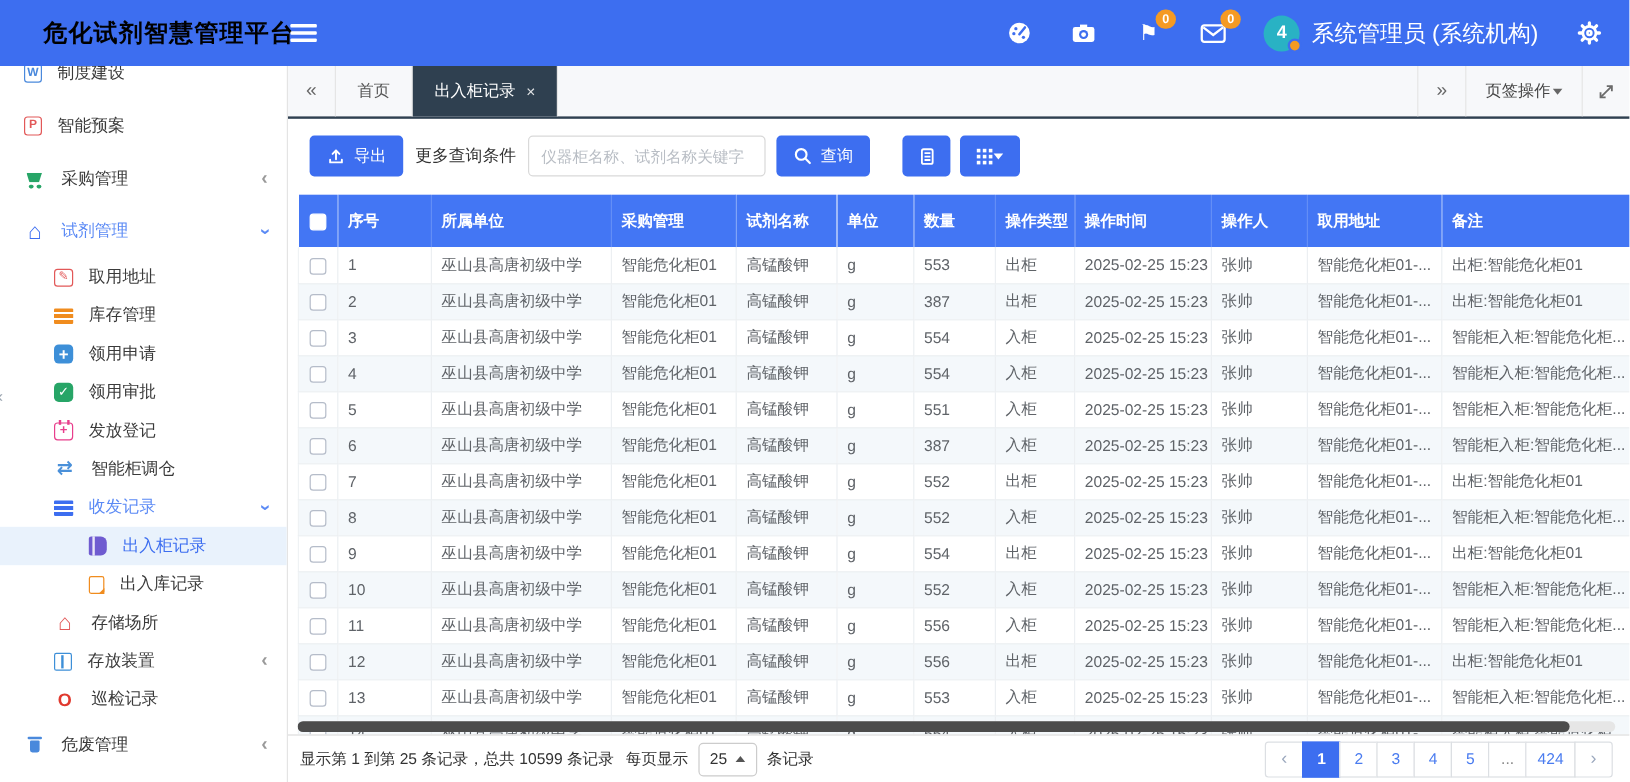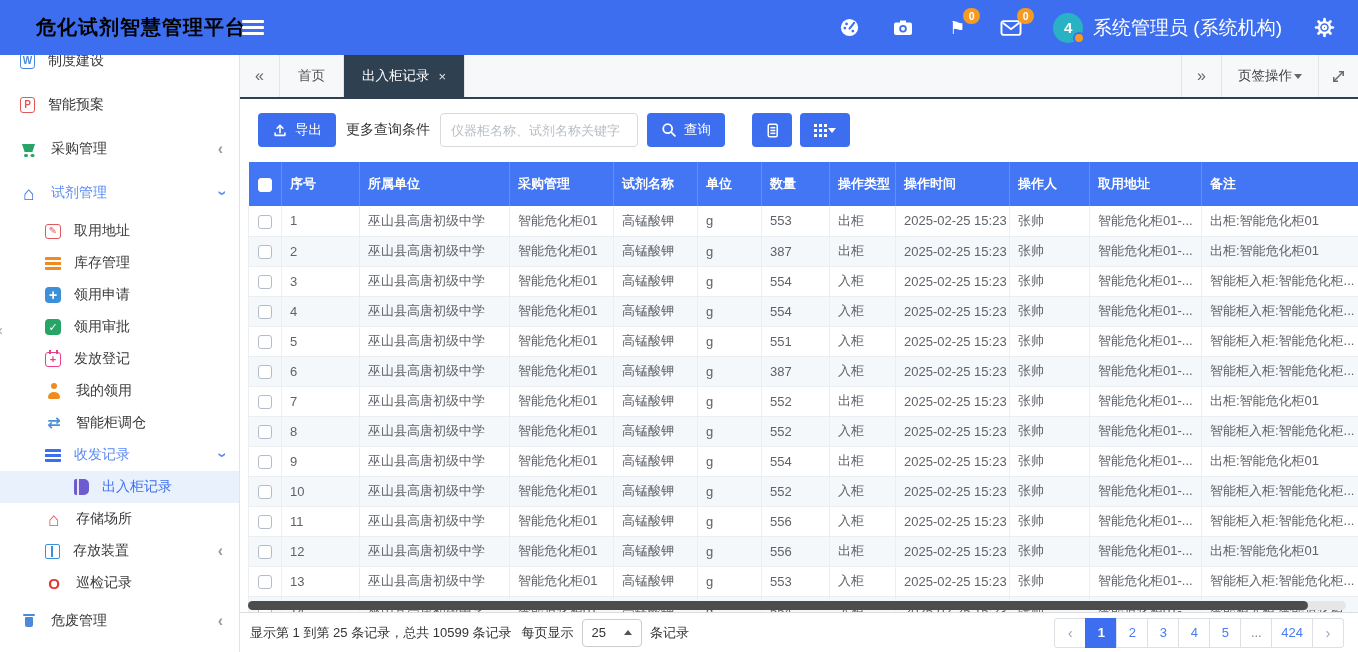--- a/index.html
+++ b/index.html
@@ -100,21 +100,21 @@
   th.cb-col,td.cb-col{text-align:center;padding:0}
   .cb{display:inline-block;width:14px;height:14px;border:1px solid #b5bcc9;border-radius:3px;background:#fff;vertical-align:middle;cursor:pointer}
   .cb.head{border-color:#fff}
   .hscroll{position:absolute;left:0;right:12px;bottom:2px;height:9px;background:#e6e6e6;border-radius:5px}
   .hscroll .thumb{position:absolute;left:0;top:0;bottom:0;width:96.5%;background:#4c4c4c;border-radius:5px;cursor:pointer}
 
   
   .footer{position:absolute;left:0;right:0;bottom:0;height:40px;border-top:1px solid #ddd;display:flex;align-items:center;padding-left:10px;font-size:13px;color:#333;background:#fff}
   .summary{margin-right:10px;white-space:nowrap}
   .pp-label{white-space:nowrap}
-  .pp-select{display:inline-flex;align-items:center;gap:18px;border:1px solid #ccc;border-radius:4px;height:28px;padding:0 9px;margin:0 8px;cursor:pointer;color:#333}
+  .pp-select{display:inline-flex;align-items:center;gap:7px;border:1px solid #ccc;border-radius:4px;height:28px;padding:0 9px;margin:0 8px;cursor:pointer;color:#333}
   .pagination{position:absolute;right:14px;display:flex}
   .pg{min-width:32px;height:30px;display:inline-flex;align-items:center;justify-content:center;border:1px solid #dcdfe3;margin-left:-1px;color:#4a7cf0;font-size:13px;cursor:pointer;background:#fff;padding:0 9px}
   .pg:first-child{border-radius:3px 0 0 3px}
   .pg:last-child{border-radius:0 3px 3px 0}
   .pg.nav{color:#9aa7bd;font-size:15px}
   .pg.ellipsis{color:#888}
   .pg.active{background:#3d6ef0;border-color:#3d6ef0;color:#fff;font-weight:700}
 </style>
 </head>
 <body>
@@ -212,35 +212,35 @@
         </div>
         <div class="snav-item l2">
           <span class="ic ic-approve-icon">✓</span>
           <span class="lbl">领用审批</span>
         </div>
         <div class="snav-item l2">
           <span class="ic ic-calendar-icon">+</span>
           <span class="lbl">发放登记</span>
         </div>
         <div class="snav-item l2">
-          <span class="ic ic-user-icon"></span>
-          <span class="lbl">我的领用</span>
-        </div>
-        <div class="snav-item l2">
           <span class="ic ic-transfer-icon">⇄</span>
           <span class="lbl">智能柜调仓</span>
         </div>
         <div class="snav-item l2 open">
           <span class="ic ic-records-icon"></span>
           <span class="lbl">收发记录</span>
           <span class="chev down">‹</span>
         </div>
         <div class="snav-item l3 active">
           <span class="ic ic-book-icon"></span>
           <span class="lbl">出入柜记录</span>
+        </div>
+        <div class="snav-item l3">
+          <span class="ic ic-file-icon"></span>
+          <span class="lbl">出入库记录</span>
         </div>
         <div class="snav-item l2">
           <span class="ic ic-storage-home-icon">⌂</span>
           <span class="lbl">存储场所</span>
         </div>
         <div class="snav-item l2">
           <span class="ic ic-device-icon"></span>
           <span class="lbl">存放装置</span>
           <span class="chev left">‹</span>
         </div>

